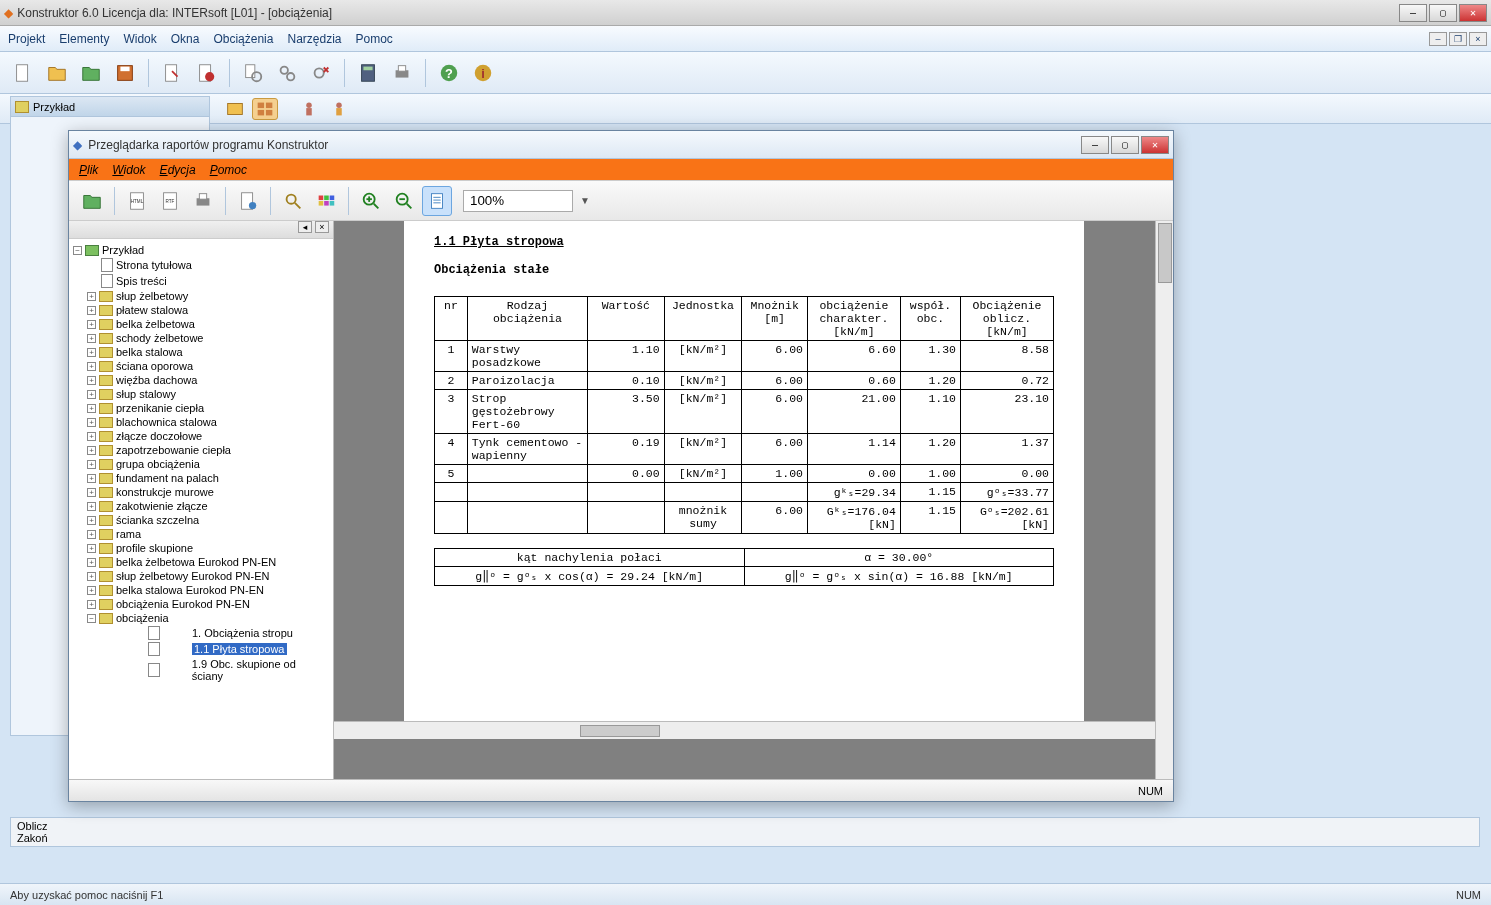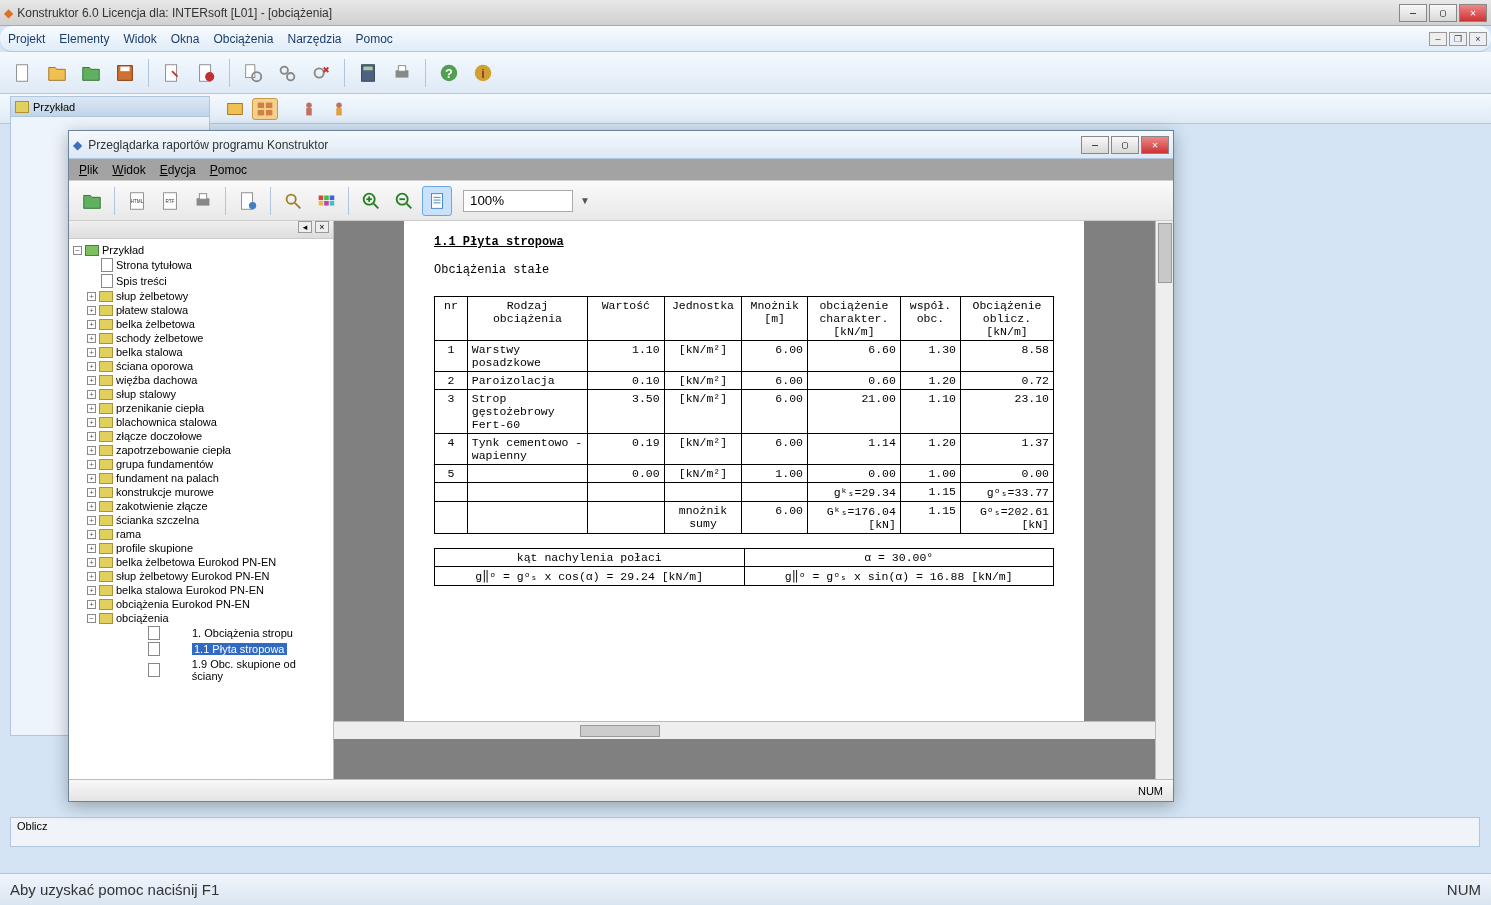--- a/index.html
+++ b/index.html
@@ -35,21 +35,20 @@
     .menubar {
       background: linear-gradient(#f8fbff, #e0ecf8);
       border-bottom: 1px solid #b0c6dd;
       height: 26px;
       display: flex;
       align-items: center;
       padding: 0 8px;
       gap: 14px;
       color: #1a3e6e;
       position: relative;
-      border-radius: 12px;
     }
     .menubar .mdi-controls { position: absolute; right: 4px; display: flex; gap: 2px; }
     .mdi-btn { width: 18px; height: 14px; border: 1px solid #999; background: #eee; font-size: 9px; display: flex; align-items: center; justify-content: center;}
     
     .toolbar {
       background: linear-gradient(#f4f9fe, #dfeaf6);
       border-bottom: 1px solid #b0c6dd;
       height: 42px;
       display: flex;
       align-items: center;
@@ -80,44 +79,44 @@
     .tree-icon { width:14px; height:12px; background:#e0d060; border:1px solid #b09030; }
     
     .bottom-panel {
       position:absolute; left:10px; bottom:58px; width:1470px; height:30px;
       background:#f0f3f7; border:1px solid #b0c6dd; padding:2px 6px;
       font-size:11px;
     }
     
     .statusbar {
       position: absolute; bottom: 0; left: 0; right: 0;
-      height: 32px; background: linear-gradient(#f0f5fb,#d8e5f2);
+      height: 22px; background: linear-gradient(#f0f5fb,#d8e5f2);
       border-top: 1px solid #b0c6dd;
       display: flex; align-items: center; justify-content: space-between;
-      padding: 0 10px; font-size: 15px; color: #333;
+      padding: 0 10px; font-size: 11px; color: #333;
     }
     
     .report-window {
       position: absolute;
       left: 68px; top: 130px;
       width: 1106px; height: 672px;
       background: #f4f4f4;
       border: 1px solid #6a84a0;
       box-shadow: 0 4px 16px rgba(0,0,0,0.3);
       display: flex; flex-direction: column;
     }
     .rw-titlebar {
       height: 28px;
       background: linear-gradient(#f5f9fd,#dde8f4);
       border-bottom: 1px solid #b0c6dd;
       display:flex; align-items:center; justify-content:space-between;
       padding:0 4px;
     }
     .rw-titlebar .t { display:flex; align-items:center; gap:6px; font-size:12px; color:#333; }
-    .rw-menubar { height:22px; background:#a3a3a3; border-bottom:1px solid #ccc; display:flex; align-items:center; gap:14px; padding:0 10px; font-size:12px;}
+    .rw-menubar { height:22px; background:#f97316; border-bottom:1px solid #ccc; display:flex; align-items:center; gap:14px; padding:0 10px; font-size:12px;font-style:italic;}
     .rw-menubar .m u { text-decoration: underline; }
     .rw-toolbar { height:40px; background:linear-gradient(#fafafa,#e8e8e8); border-bottom:1px solid #ccc; display:flex; align-items:center; gap:3px; padding:0 8px;}
     .rw-toolbar .tool-btn.active { background:#c9e1fb; border:1px solid #6ca6e0; }
     .zoom-input { margin-left:8px; width:110px; height:22px; border:1px solid #aaa; padding:0 6px; background:#fff;}
     .zoom-dd { margin-left:4px; font-size:10px; color:#555;}
     .rw-body { flex:1; display:flex; overflow:hidden; background:#ccc; }
     .rw-tree-panel {
       width:265px; background:#fff; border-right:1px solid #bbb;
       display:flex; flex-direction:column;
     }
@@ -135,21 +134,21 @@
     .rw-page-area { flex:1; background:#808080; overflow:auto; position:relative;}
     .rw-page {
       background:#fff;
       width:680px;
       min-height: 500px;
       margin:0 auto 0 70px;
       padding: 14px 0;
     }
     .page-inner { padding: 0 30px; font-family: "Courier New", monospace; font-size: 12px; }
     .sec-title { font-weight: bold; text-decoration: underline; margin-bottom: 14px; }
-    .sec-sub { font-weight: normal; margin-bottom: 10px;}
+    .sec-sub { font-weight: bold; margin-bottom: 10px;}
     table.load-table { border-collapse: collapse; width:100%; font-size:11.5px;margin-top:19px;}
     table.load-table th, table.load-table td {
       border:1px solid #000; padding:2px 4px; vertical-align: top;
       font-family:"Courier New",monospace;
     }
     table.load-table th { font-weight: normal; text-align: center;}
     .ra { text-align: right; }
     .ca { text-align: center; }
     table.angle-table { border-collapse: collapse; width:100%; font-size:11.5px; margin-top:14px;}
     table.angle-table td { border:1px solid #000; padding:2px 8px; font-family:"Courier New",monospace; text-align:center;}
@@ -306,20 +305,21 @@
 
 <div class="left-dock">
   <div class="dock-header">
     <span class="tree-icon"></span>
     <span>Przykład</span>
   </div>
 </div>
 
 <div class="bottom-panel">
   <div>Oblicz</div>
+  <div>Zakoń</div>
 </div>
 
 <div class="statusbar">
   <span>Aby uzyskać pomoc naciśnij F1</span>
   <span>NUM</span>
 </div>
 
 <div class="report-window">
   <div class="rw-titlebar">
     <div class="t">
@@ -497,21 +497,21 @@
             <span>złącze doczołowe</span>
           </div>
           <div class="node lvl1">
             <span class="exp">+</span>
             <span class="hicon"></span>
             <span>zapotrzebowanie ciepła</span>
           </div>
           <div class="node lvl1">
             <span class="exp">+</span>
             <span class="hicon"></span>
-            <span>grupa fundamentów</span>
+            <span>grupa obciążenia</span>
           </div>
           <div class="node lvl1">
             <span class="exp">+</span>
             <span class="hicon"></span>
             <span>fundament na palach</span>
           </div>
           <div class="node lvl1">
             <span class="exp">+</span>
             <span class="hicon"></span>
             <span>konstrukcje murowe</span>

